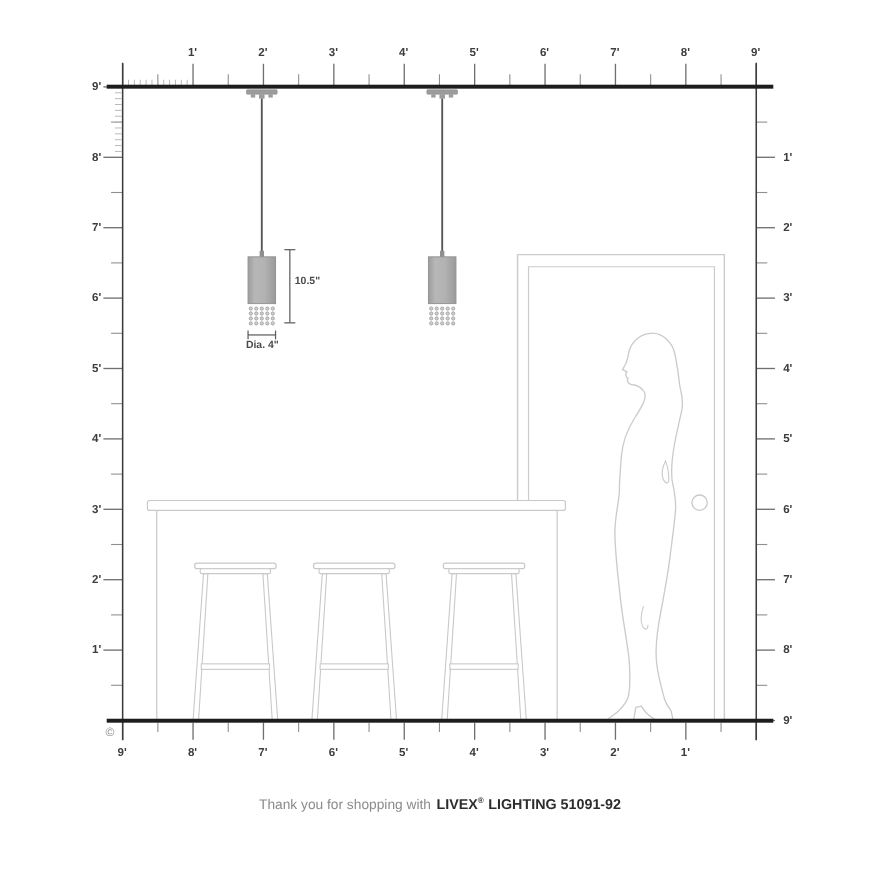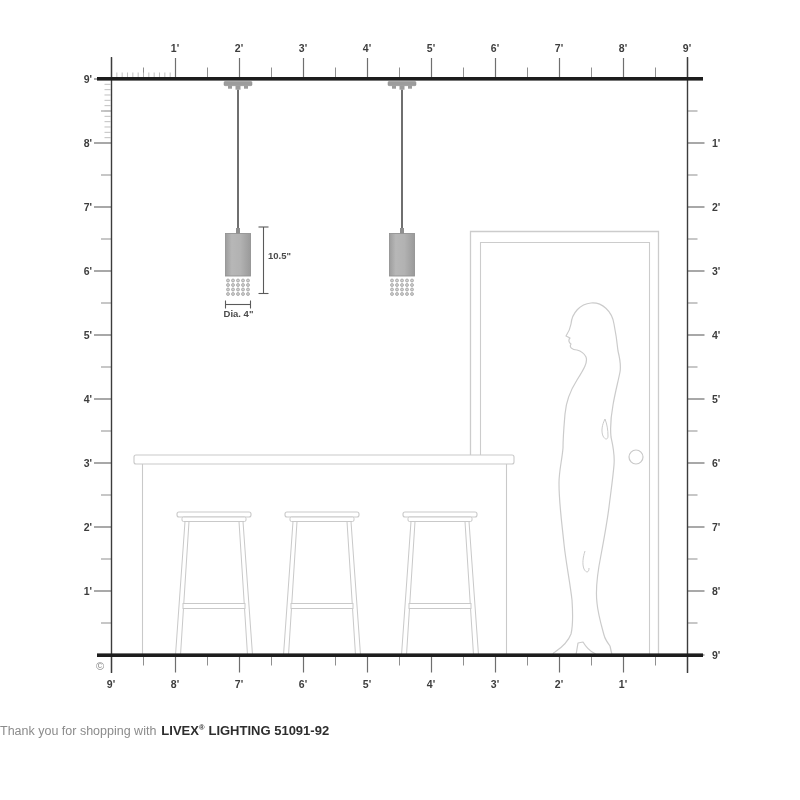--- a/index.html
+++ b/index.html
@@ -8,21 +8,21 @@
   svg{position:absolute;left:0;top:0;}
   .lbl{position:absolute;font-size:10.5px;font-weight:bold;color:#3d3d3d;line-height:14px;height:14px;}
   .lbl.top{top:41px;width:24px;text-align:center;}
   .lbl.left{width:30px;text-align:right;}
   .lbl.right{left:712px;width:30px;text-align:left;}
   .lbl.bottom{top:677px;width:24px;text-align:center;}
   .dim{position:absolute;font-size:9.5px;font-weight:bold;color:#4a4a4a;line-height:12px;}
   .dim.dia{left:210px;top:308px;width:57px;text-align:center;}
   .dim.hgt{left:268px;top:250px;}
   .copyright{position:absolute;left:92px;top:660px;width:16px;font-size:11px;color:#8a8a8a;text-align:center;}
-  .caption{position:absolute;left:0;top:719px;width:800px;
+  .caption{position:absolute;left:0;top:719px;width:800px;text-align:center;
            font-size:12.5px;color:#8b8b8b;line-height:17px;}
   .caption .brand{color:#2d2d2d;font-weight:bold;font-size:13px;margin-left:5px;}
   .caption sup{font-size:7.5px;color:#2d2d2d;font-weight:bold;}
   .caption .suffix{color:#2d2d2d;font-weight:bold;font-size:13px;margin-left:4px;}
 </style>
 </head>
 <body>
 
 <div id="stage">
 

